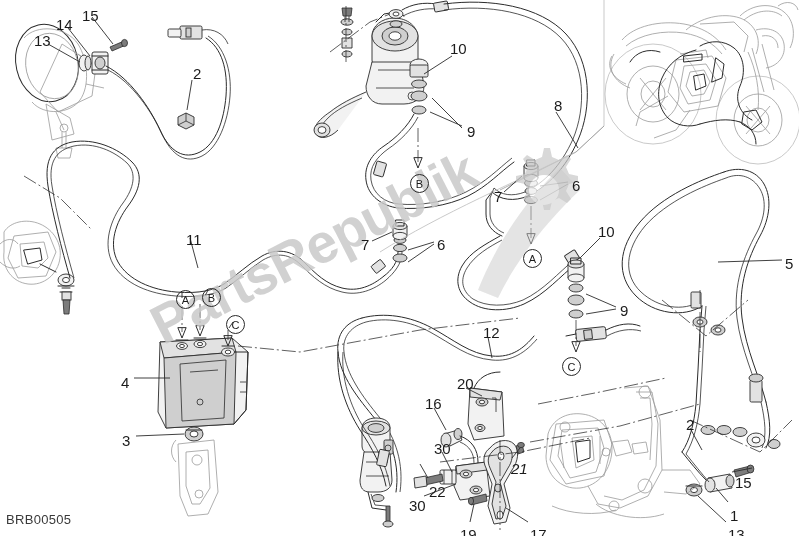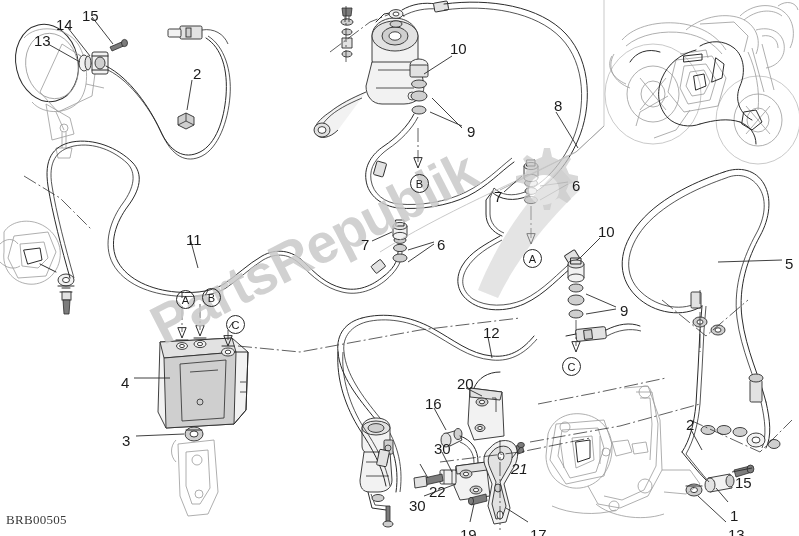--- a/index.html
+++ b/index.html
@@ -26,21 +26,21 @@
     position:absolute;
     width:17px;height:17px;border-radius:50%;
     border:1.1px solid #2a2a2a;
     font-family:"Liberation Sans", sans-serif;
     font-size:11px;color:#1b1b1b;
     display:flex;align-items:center;justify-content:center;
     background:transparent;
   }
   #diagcode{
     position:absolute;left:6px;top:512px;
-    font-family:Liberation Serif, serif;
+    font-family:Liberation Sans, sans-serif;
     font-size:13px;color:#3a3a3a;letter-spacing:.3px;
   }
   .wm{
     position:absolute;
     font-family:"Liberation Sans", sans-serif;
     font-weight:bold;
     color:#c9c9c9;
     opacity:.85;
     user-select:none;
     pointer-events:none;

